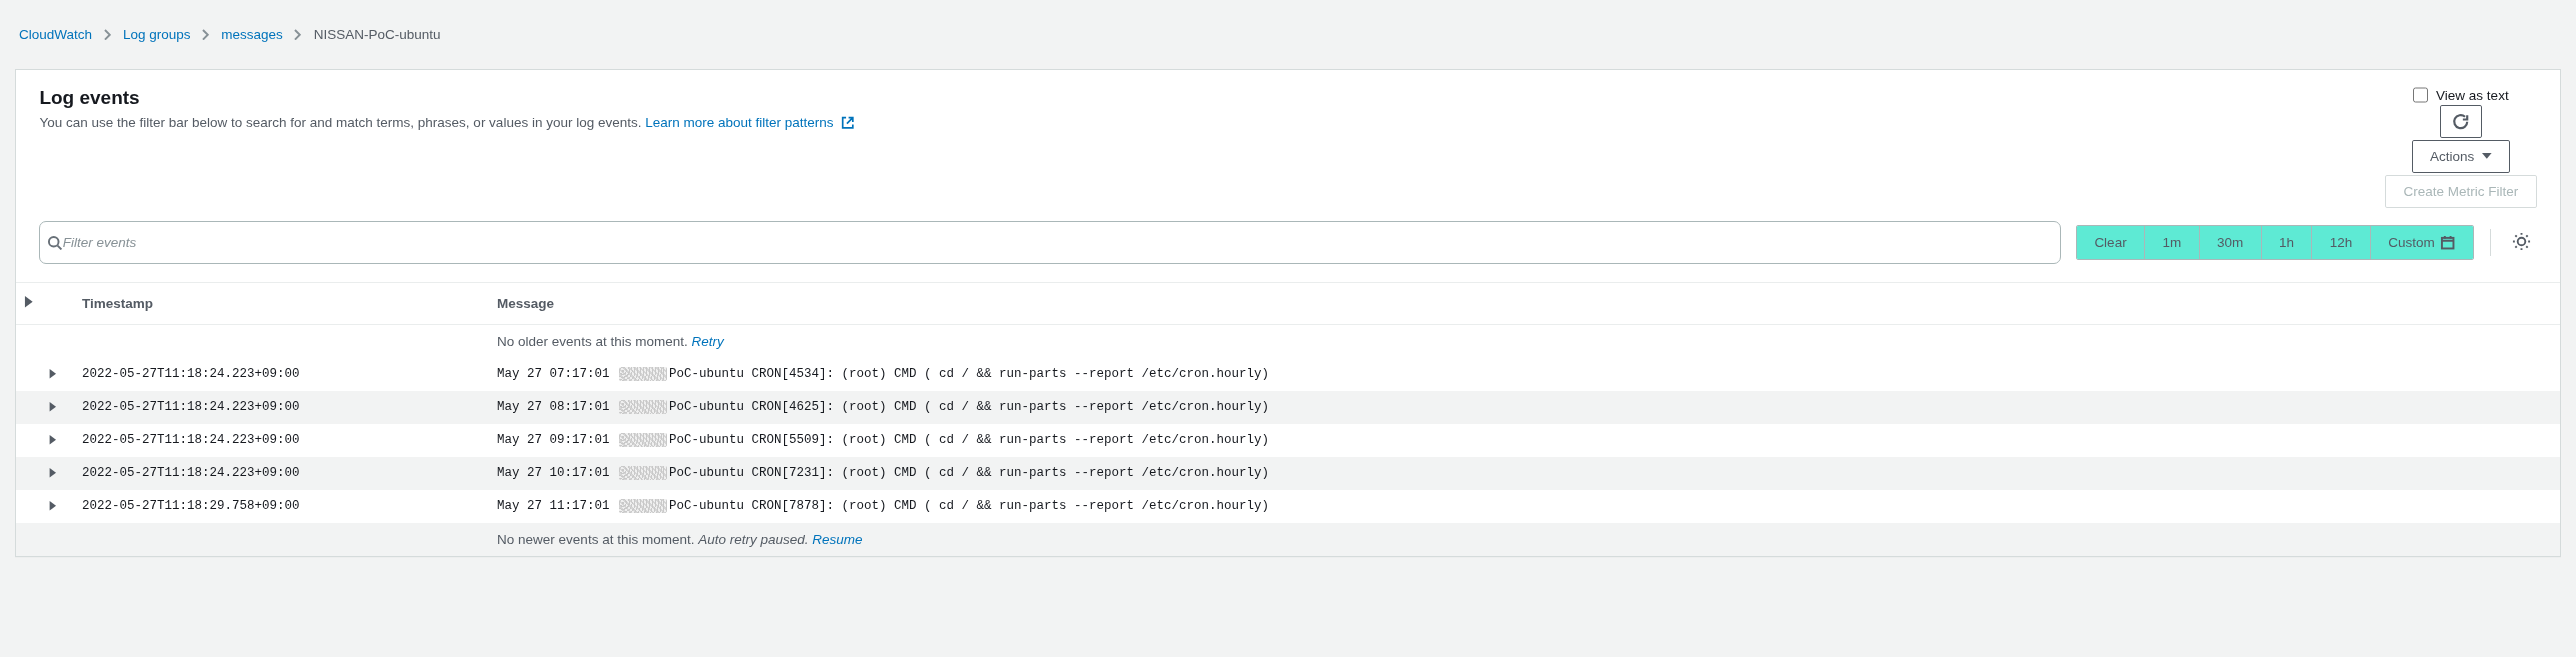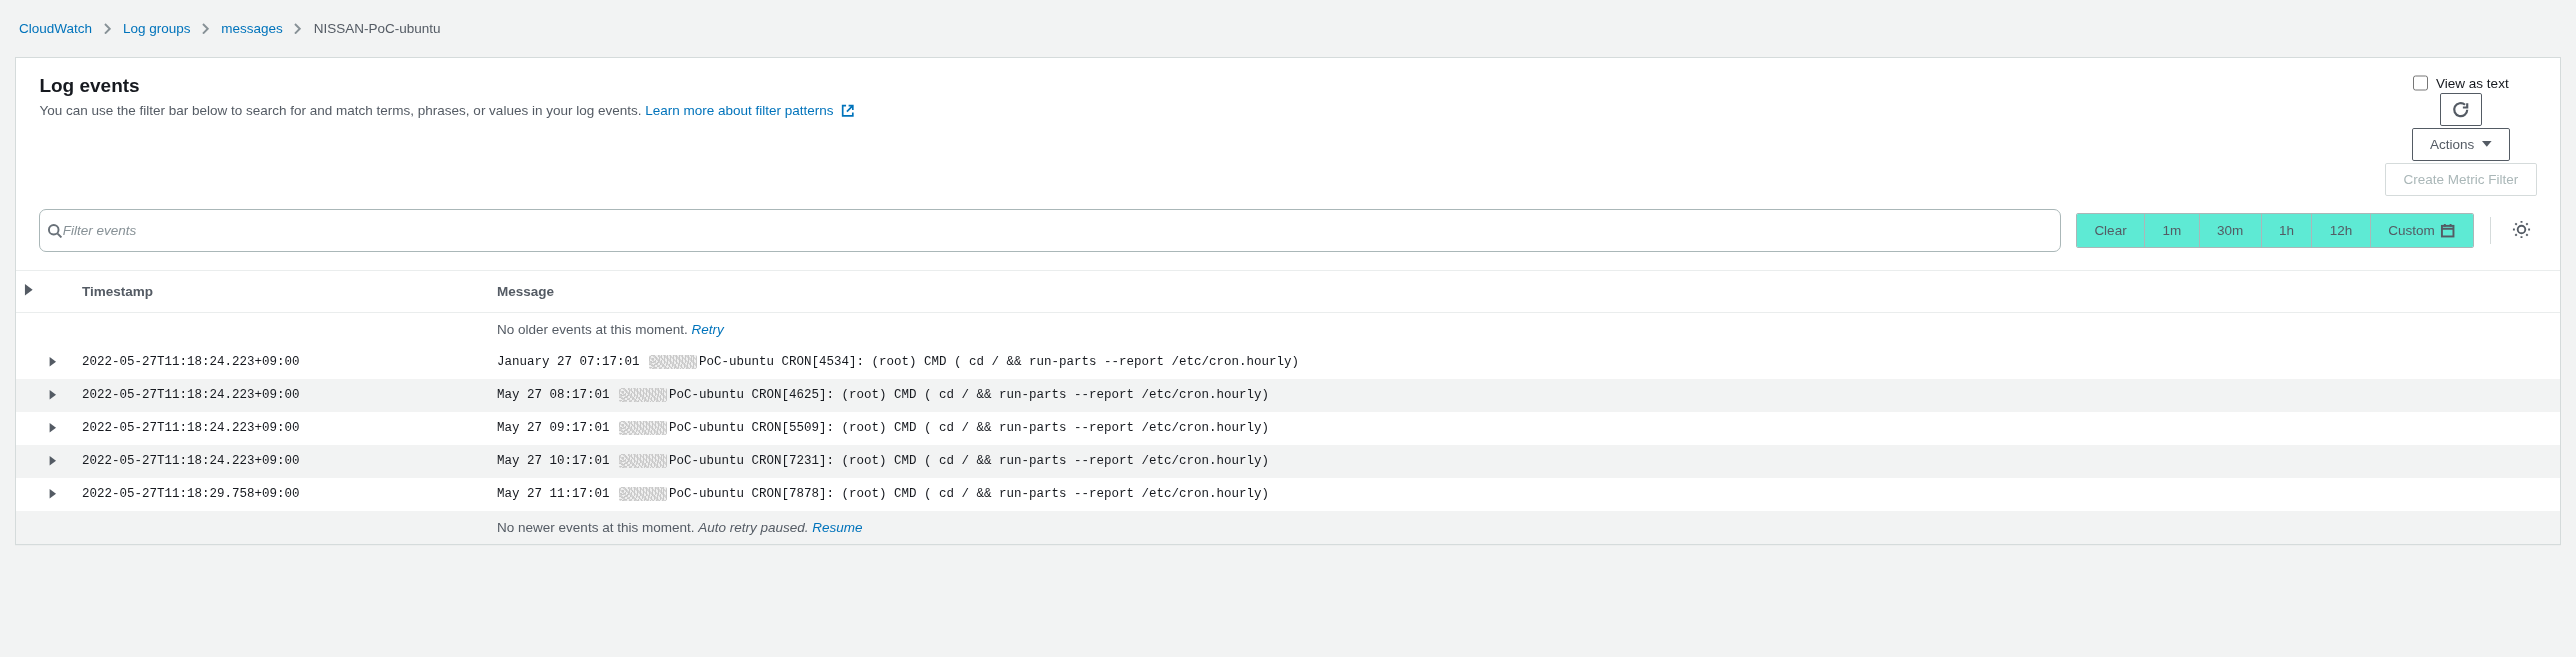--- a/index.html
+++ b/index.html
@@ -14,21 +14,21 @@
       width: 2576px;
       height: 657px;
       padding: 0;
     }
 
     
     .breadcrumb {
       display: flex;
       align-items: center;
       gap: 11.6px;
-      padding: 21px 19px;
+      padding: 27px 19px;
       font-size: 13.5px;
       background: #f2f3f3;
     }
     .breadcrumb a { color: #0073bb; text-decoration: none; }
     .breadcrumb .sep { color: #879196; }
     .breadcrumb .current { color: #545b64; }
 
     
     .panel {
       margin: 0 15.4px 15.4px 15.4px;
@@ -293,21 +293,21 @@
           </span>
         </div>
 
         <div class="trow">
           <span class="expand">
               <svg width="7.7" height="9.6" viewBox="0 0 8 12">
                 <path d="M0 0l8 6-8 6z" fill="#545b64"></path>
               </svg>
             </span>
           <span class="ts">2022-05-27T11:18:24.223+09:00</span>
-          <span class="msg"><span>January 27 07:17:01 </span><span class="redact"></span><span>PoC-ubuntu CRON[4534]: (root) CMD ( cd / &amp;&amp; run-parts --report /etc/cron.hourly)</span></span>
+          <span class="msg"><span>May 27 07:17:01 </span><span class="redact"></span><span>PoC-ubuntu CRON[4534]: (root) CMD ( cd / &amp;&amp; run-parts --report /etc/cron.hourly)</span></span>
         </div>
         <div class="trow">
           <span class="expand">
               <svg width="7.7" height="9.6" viewBox="0 0 8 12">
                 <path d="M0 0l8 6-8 6z" fill="#545b64"></path>
               </svg>
             </span>
           <span class="ts">2022-05-27T11:18:24.223+09:00</span>
           <span class="msg"><span>May 27 08:17:01 </span><span class="redact"></span><span>PoC-ubuntu CRON[4625]: (root) CMD ( cd / &amp;&amp; run-parts --report /etc/cron.hourly)</span></span>
         </div>

